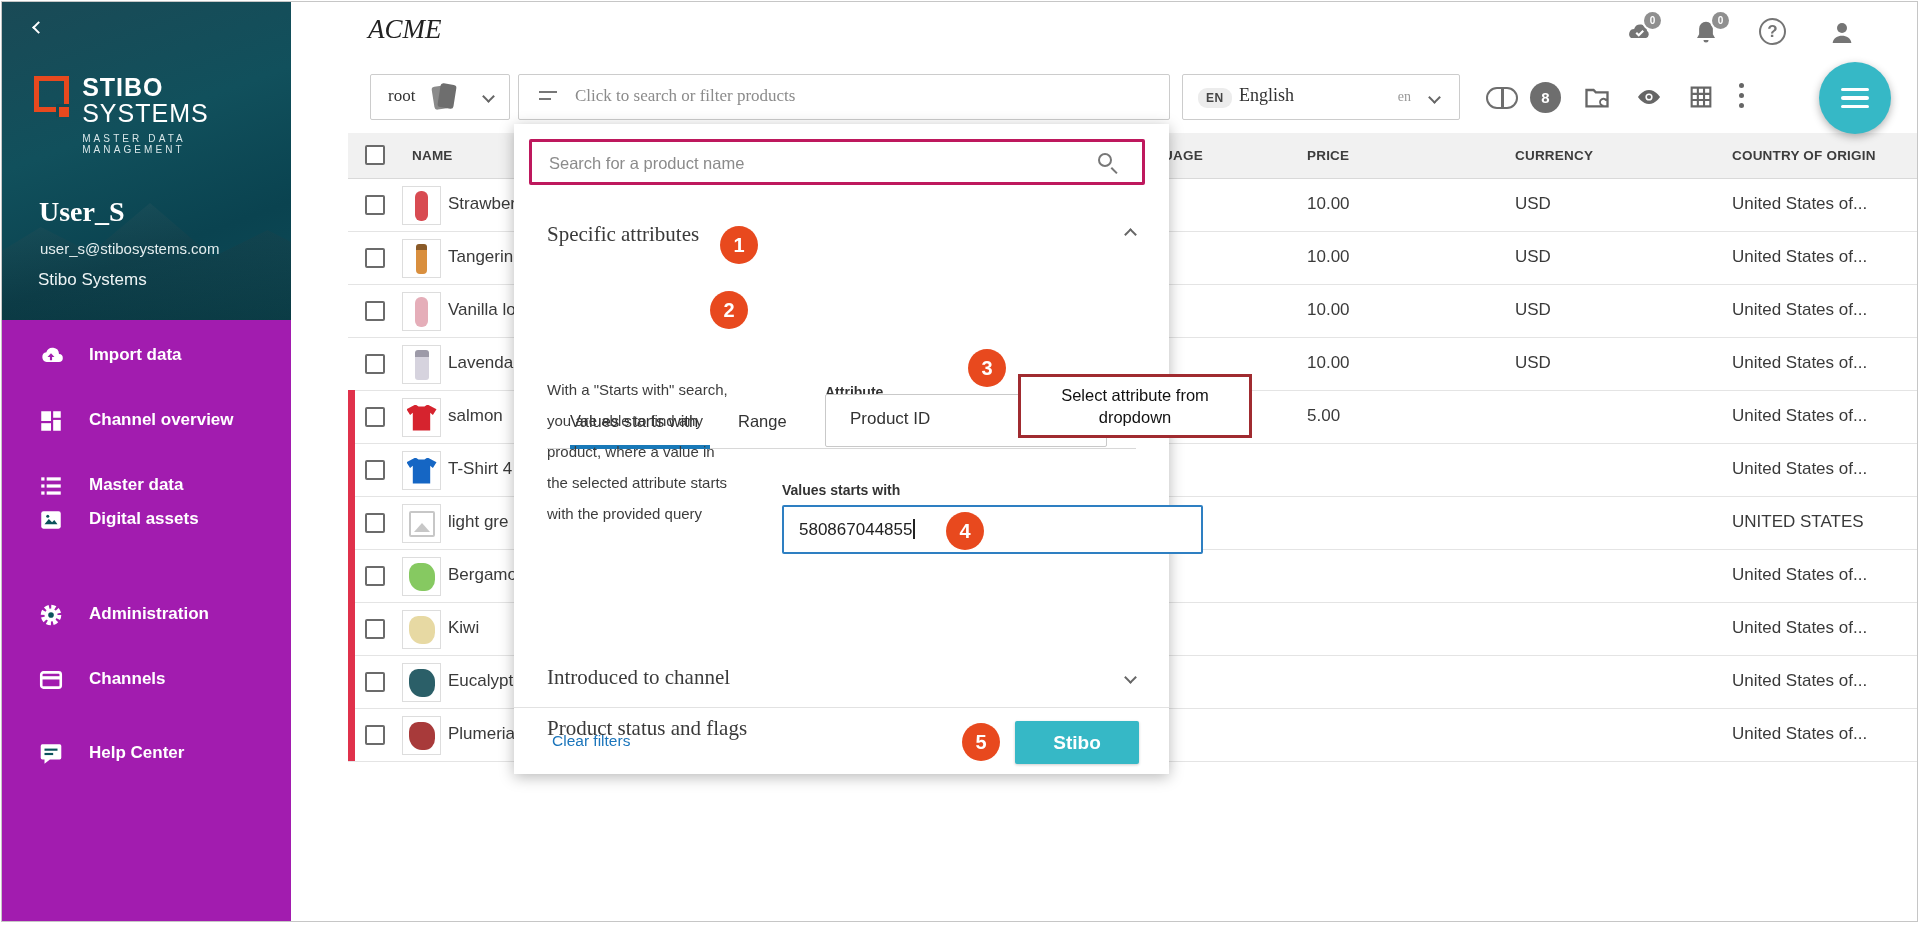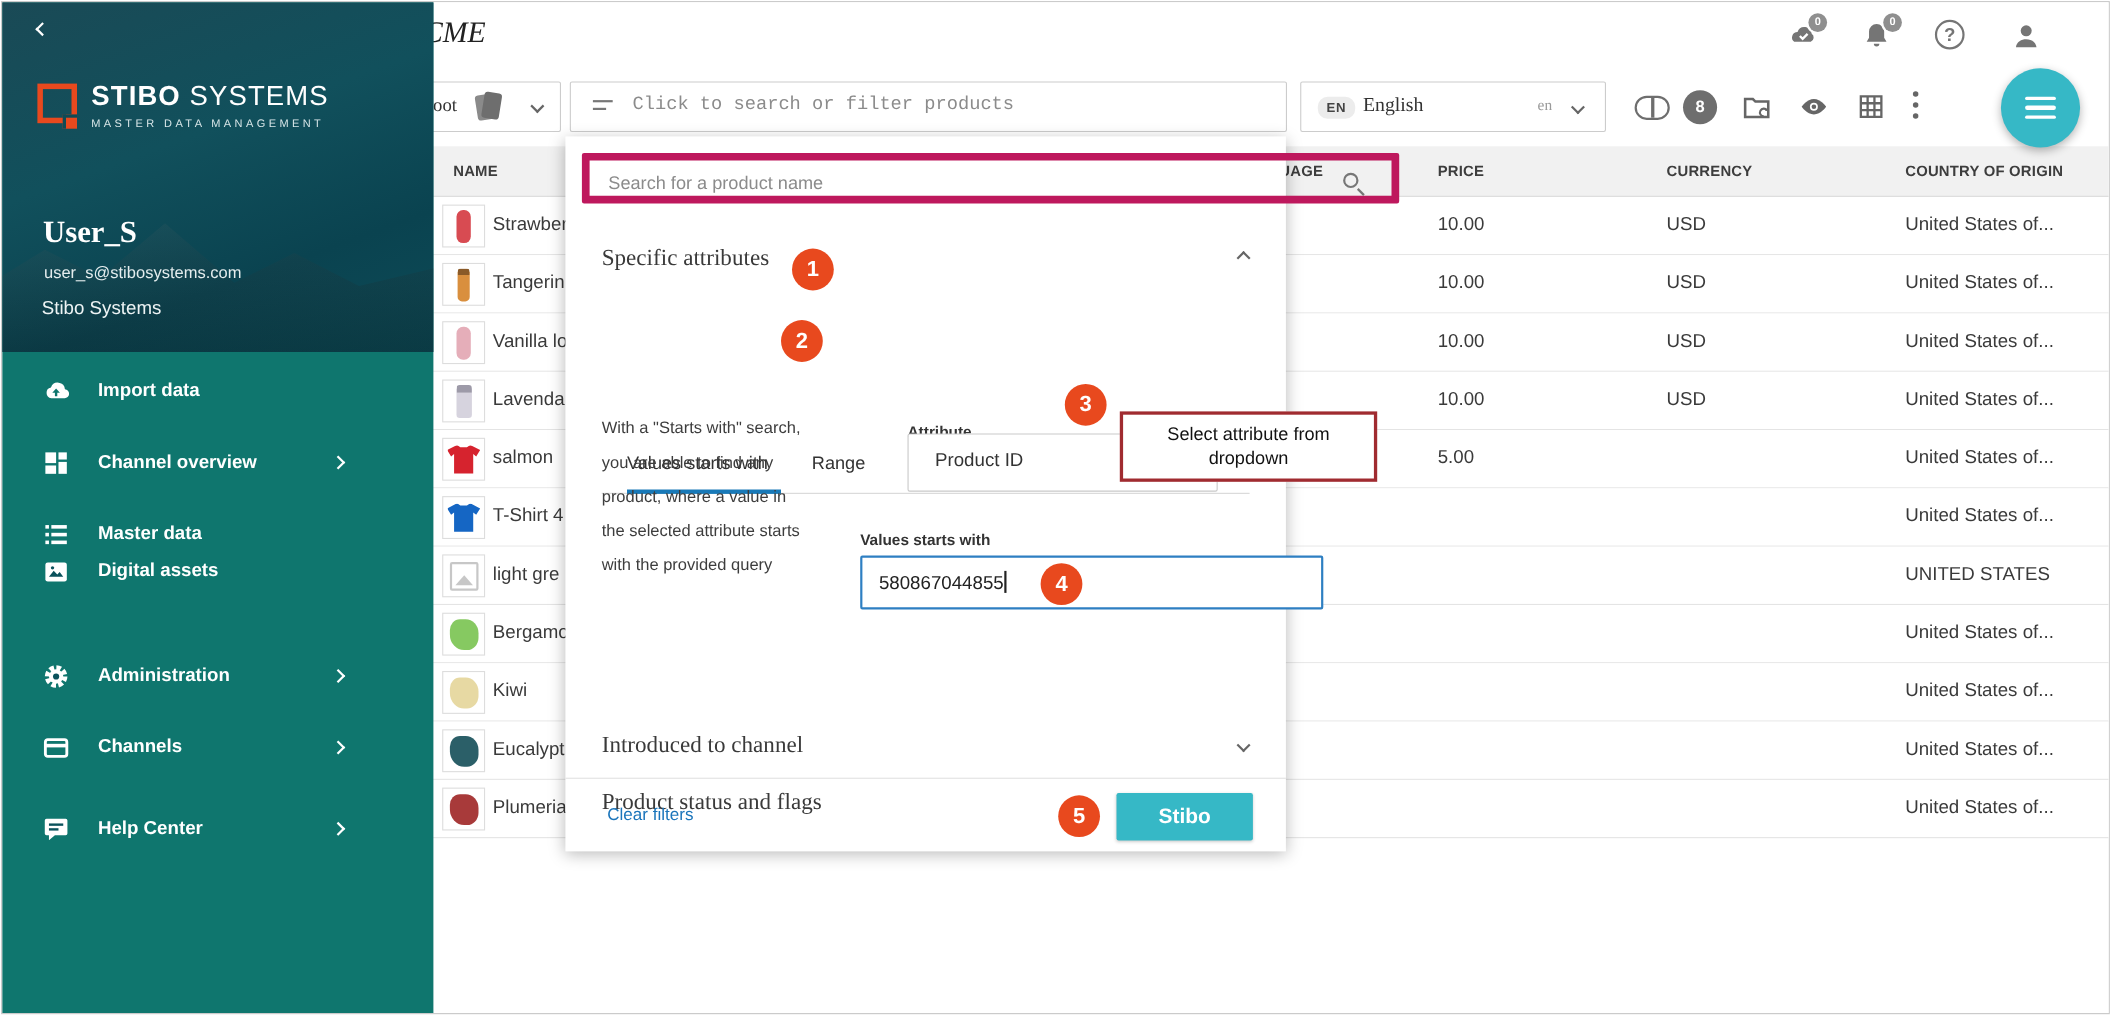--- a/index.html
+++ b/index.html
@@ -3,21 +3,21 @@
 <meta charset="utf-8">
 <style>
   * { margin:0; padding:0; box-sizing:border-box; }
   html,body { background:#fff; }
   body { font-family:"Liberation Sans", sans-serif; color:#333; }
   .serif { font-family:"Liberation Serif", serif; }
 
   .app { position:relative; width:1917px; height:921px; margin:1px; border:1px solid #c6c6c6; background:#fff; overflow:hidden; }
 
   
-  .sidebar { position:absolute; left:0; top:0; width:392px; height:100%; background:#0f766e; z-index:5; }
+  .sidebar { position:absolute; left:0; top:0; width:289px; height:100%; background:#a21caf; z-index:5; }
   .sidebar-photo { position:absolute; left:0; top:0; width:100%; height:318px;
      background:linear-gradient(160deg,#1a4a56 0%,#11505c 40%,#0a4350 72%,#0d4b57 100%); overflow:hidden; }
   .mountain { position:absolute; left:-20px; bottom:0; width:420px; height:150px;
      background:linear-gradient(175deg, rgba(255,255,255,0.06), rgba(0,0,0,0.22));
      clip-path:polygon(0 62%, 14% 38%, 26% 55%, 40% 22%, 55% 58%, 68% 40%, 82% 60%, 100% 48%, 100% 100%, 0 100%); }
   .back-btn { position:absolute; left:32px; top:16px; width:24px; height:24px; cursor:pointer; }
   .chev { display:inline-block; width:9px; height:9px; border-right:2.5px solid #666; border-bottom:2.5px solid #666; }
   .chev.white { border-color:#fff; }
   .chev.teal { border-color:#49A8C4; }
   .chev.left  { transform:rotate(135deg); }
@@ -58,21 +58,21 @@
   .swatch-icon { position:absolute; left:62px; top:9px; width:24px; height:27px; }
   .swatch-icon .s1 { position:absolute; left:6px; top:0; width:16px; height:24px; background:#6e6e6e; border-radius:3px; transform:rotate(9deg); }
   .swatch-icon .s2 { position:absolute; left:0; top:2px; width:15px; height:23px; background:#8a8a8a; border-radius:3px; transform:rotate(-9deg); }
   .root-chev { position:absolute; right:16px; top:17px; }
 
   .search-bar { left:170px; top:72px; width:652px; height:46px; cursor:text; }
   .filter-glyph { position:absolute; left:20px; top:16px; width:18px; }
   .filter-glyph i { display:block; background:#777; height:2px; margin-bottom:5px; }
   .filter-glyph .l1 { width:18px; } .filter-glyph .l2 { width:18px; }
   .filter-glyph .l1::after { content:""; }
-  .search-placeholder { position:absolute; left:56px; top:11px; font-size:17px; color:#8b8b8b; font-family:Liberation Mono, monospace; }
+  .search-placeholder { position:absolute; left:56px; top:11px; font-size:17px; color:#8b8b8b; font-family:Liberation Serif, serif; }
 
   .lang-box { left:834px; top:72px; width:278px; height:46px; cursor:pointer; }
   .lang-pill { position:absolute; left:15px; top:13px; background:#ececec; border-radius:9px; font-size:12px; font-weight:700; color:#444; padding:3px 8px; letter-spacing:.5px; }
   .lang-value { position:absolute; left:56px; top:10px; font-size:18px; color:#333; font-family:"Liberation Serif",serif; }
   .lang-suffix { position:absolute; right:48px; top:14px; font-size:14px; color:#9a9a9a; font-family:"Liberation Serif",serif; }
   .lang-chev { position:absolute; right:20px; top:18px; }
 
   .tool-icons { position:absolute; top:80px; left:1138px; display:flex; align-items:center; gap:22px; }
   .tool-icons .tico svg { width:28px; height:28px; }
   .badge8 { width:31px; height:31px; border-radius:50%; background:#6e6e6e; color:#fff; font-size:15px; font-weight:700; display:flex; align-items:center; justify-content:center; margin-left:-14px; }
@@ -102,21 +102,21 @@
   .shape[data-kind="pump"]   { width:14px; height:30px; border-radius:3px; border-top:7px solid #9d9aa8; }
   .shape[data-kind="tshirt"] { width:30px; height:26px; clip-path:polygon(30% 0,40% 8%,60% 8%,70% 0,100% 18%,88% 40%,79% 32%,79% 100%,21% 100%,21% 32%,12% 40%,0 18%); }
   .shape[data-kind="blob"]   { width:26px; height:28px; border-radius:35% 45% 40% 50%; }
   .shape[data-kind="placeholder"] { width:26px; height:26px; background:#fff !important; border:2px solid #c7c7c7; border-radius:2px; position:relative; }
   .shape[data-kind="placeholder"]::after { content:""; position:absolute; left:3px; bottom:3px; width:0; height:0; border-left:8px solid transparent; border-right:8px solid transparent; border-bottom:9px solid #c7c7c7; }
   .td { position:absolute; top:15px; font-size:17px; color:#3a3a3a; }
   .td.c-name { left:100px; } .td.c-price { left:959px; } .td.c-curr { left:1167px; } .td.c-country { left:1384px; }
 
   
   .panel { position:absolute; left:512px; top:122px; width:655px; height:650px; background:#fff; z-index:20; box-shadow:0 3px 14px rgba(0,0,0,.28); }
-  .panel-search { position:absolute; left:15px; top:15px; width:743px; height:46px; border:7px solid #be185d; border-radius:2px; cursor:text; }
+  .panel-search { position:absolute; left:15px; top:15px; width:616px; height:46px; border:3px solid #be185d; border-radius:2px; cursor:text; }
   .panel-search .ph { position:absolute; left:17px; top:12px; font-size:16.5px; color:#8b8b8b; }
   .mag { position:absolute; right:22px; top:11px; width:22px; height:22px; }
   .mag .lens { position:absolute; left:0; top:0; width:14px; height:14px; border:2px solid #777; border-radius:50%; }
   .mag .handle { position:absolute; left:14px; top:14px; width:8px; height:2px; background:#777; transform:rotate(45deg); transform-origin:0 0; }
 
   .sec-head { position:absolute; left:33px; font-size:21px; color:#3a3a3a; font-family:"Liberation Serif",serif; }
   .sec-chev { position:absolute; left:612px; cursor:pointer; }
 
   .tabs { position:absolute; left:0; top:288px; width:100%; }
   .tab { position:absolute; top:0; font-size:16.5px; color:#333; cursor:pointer; }

